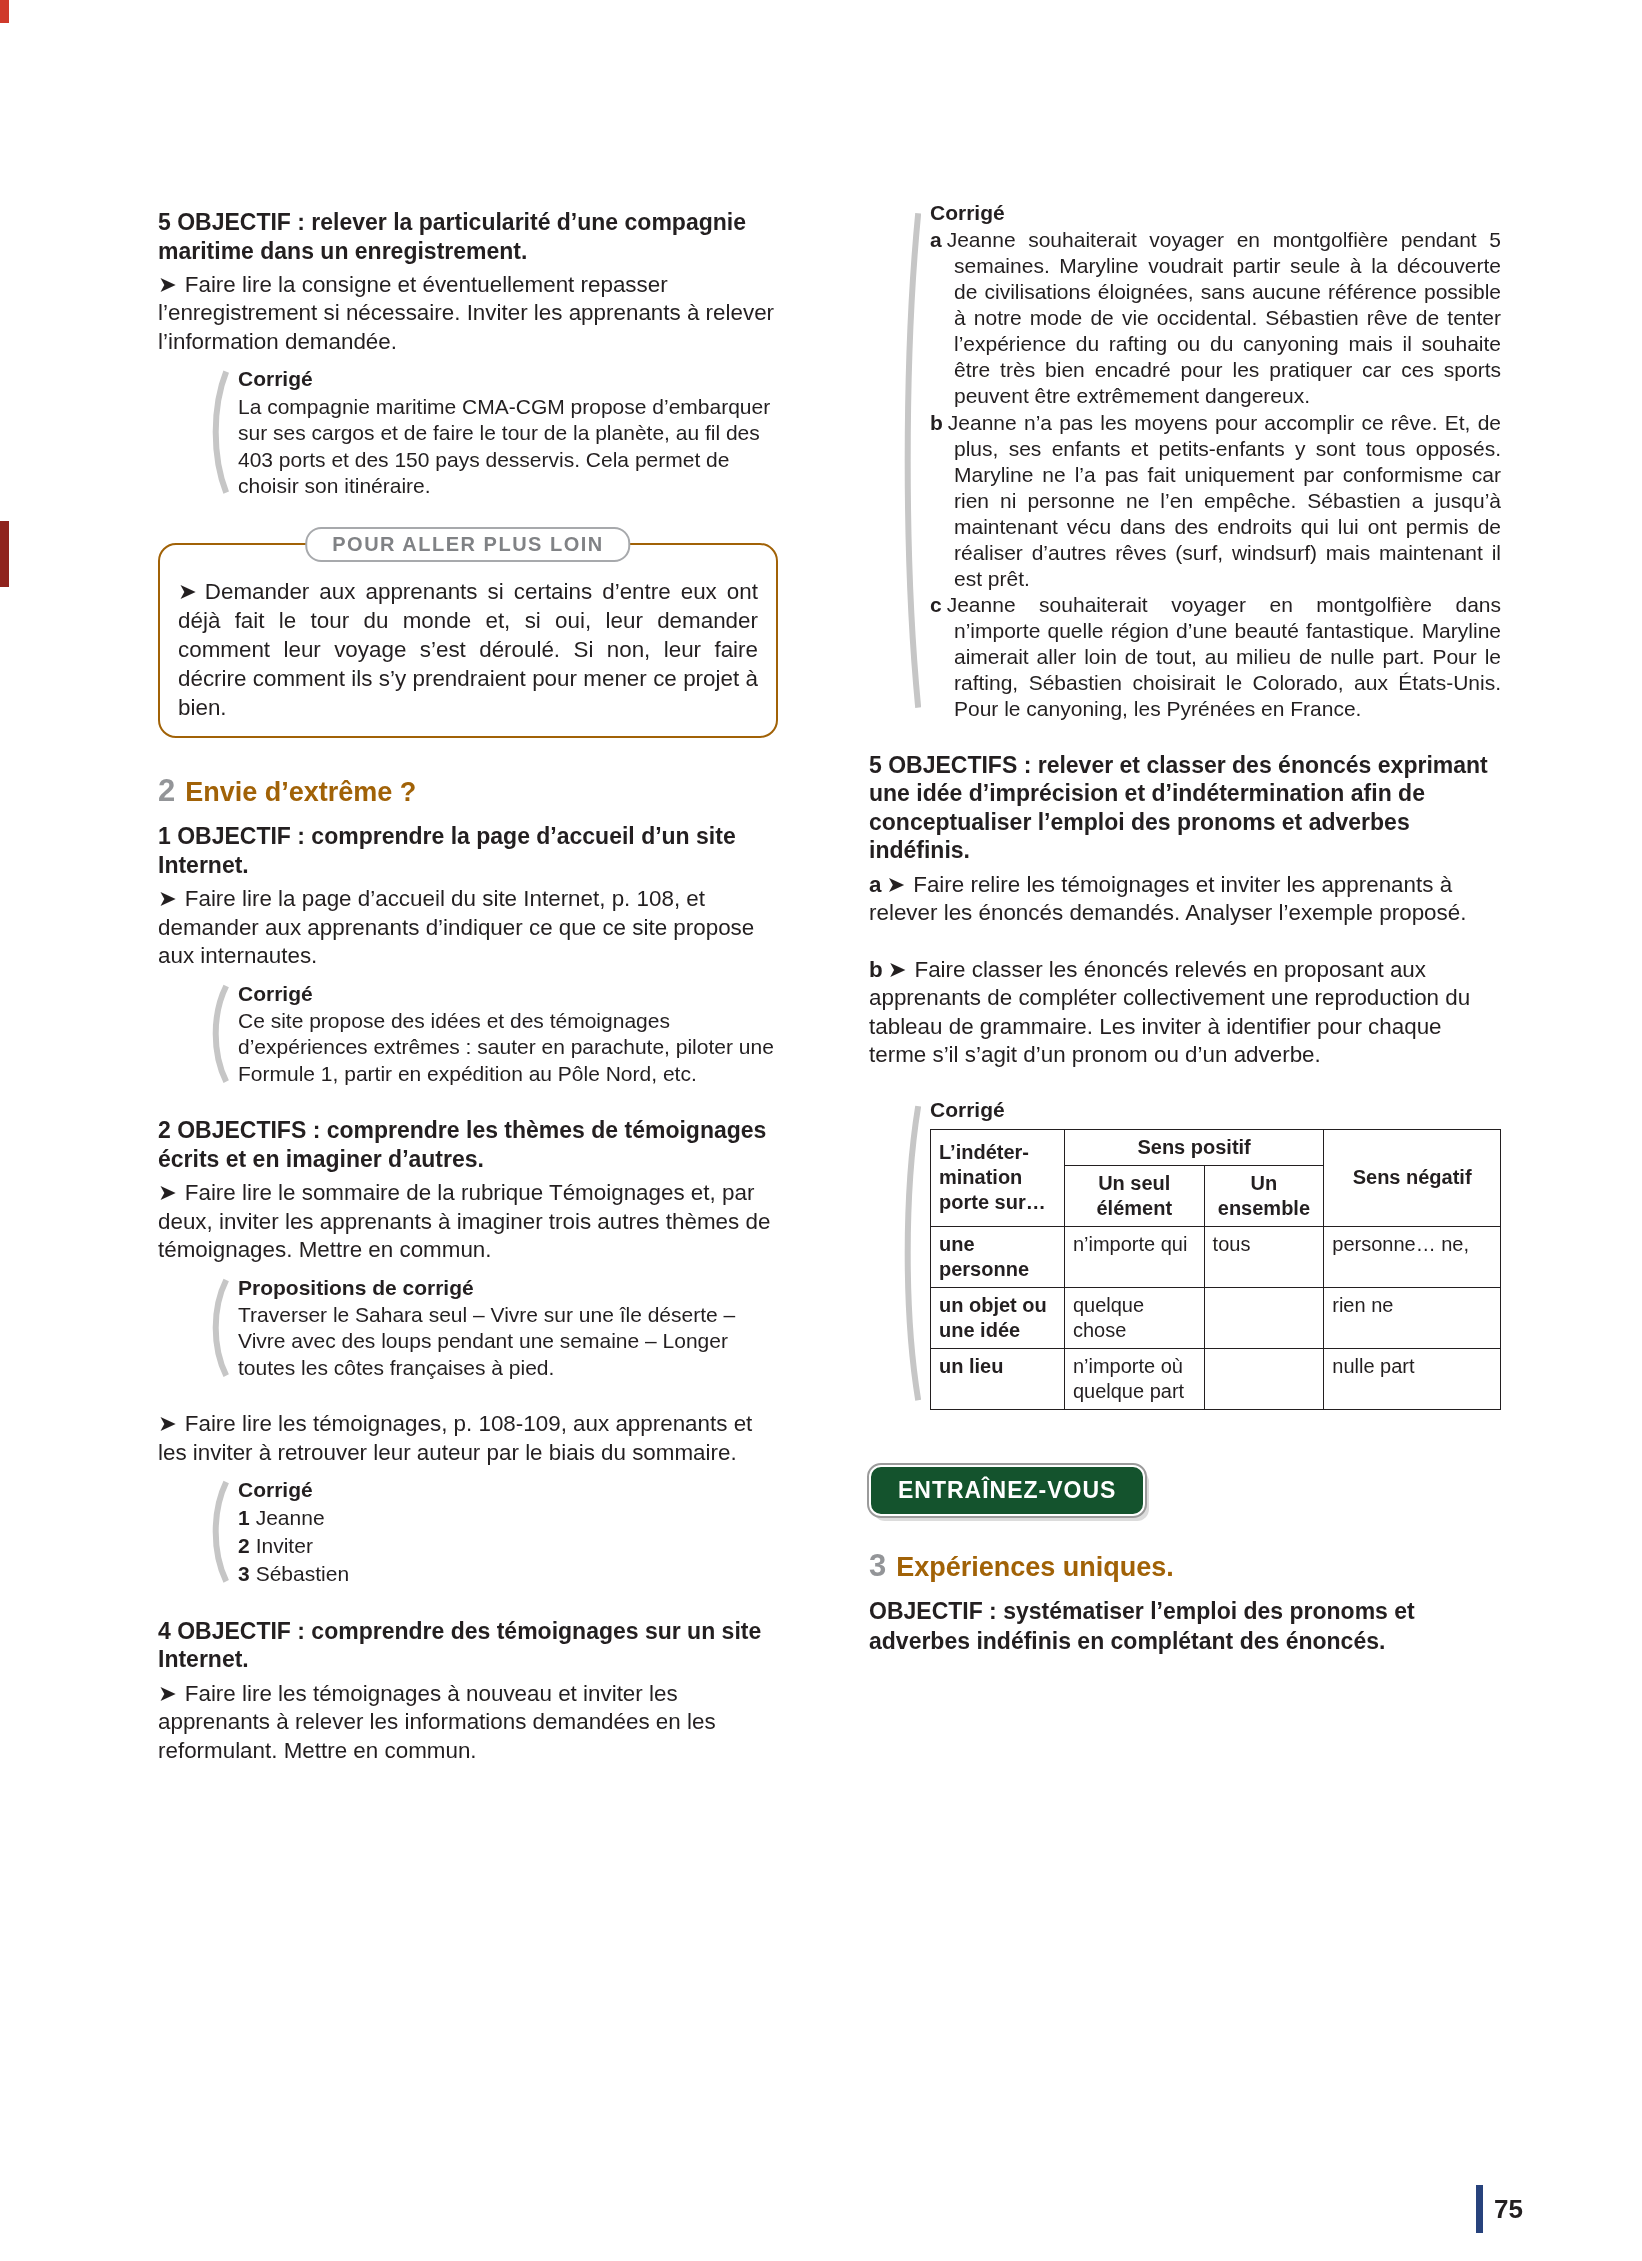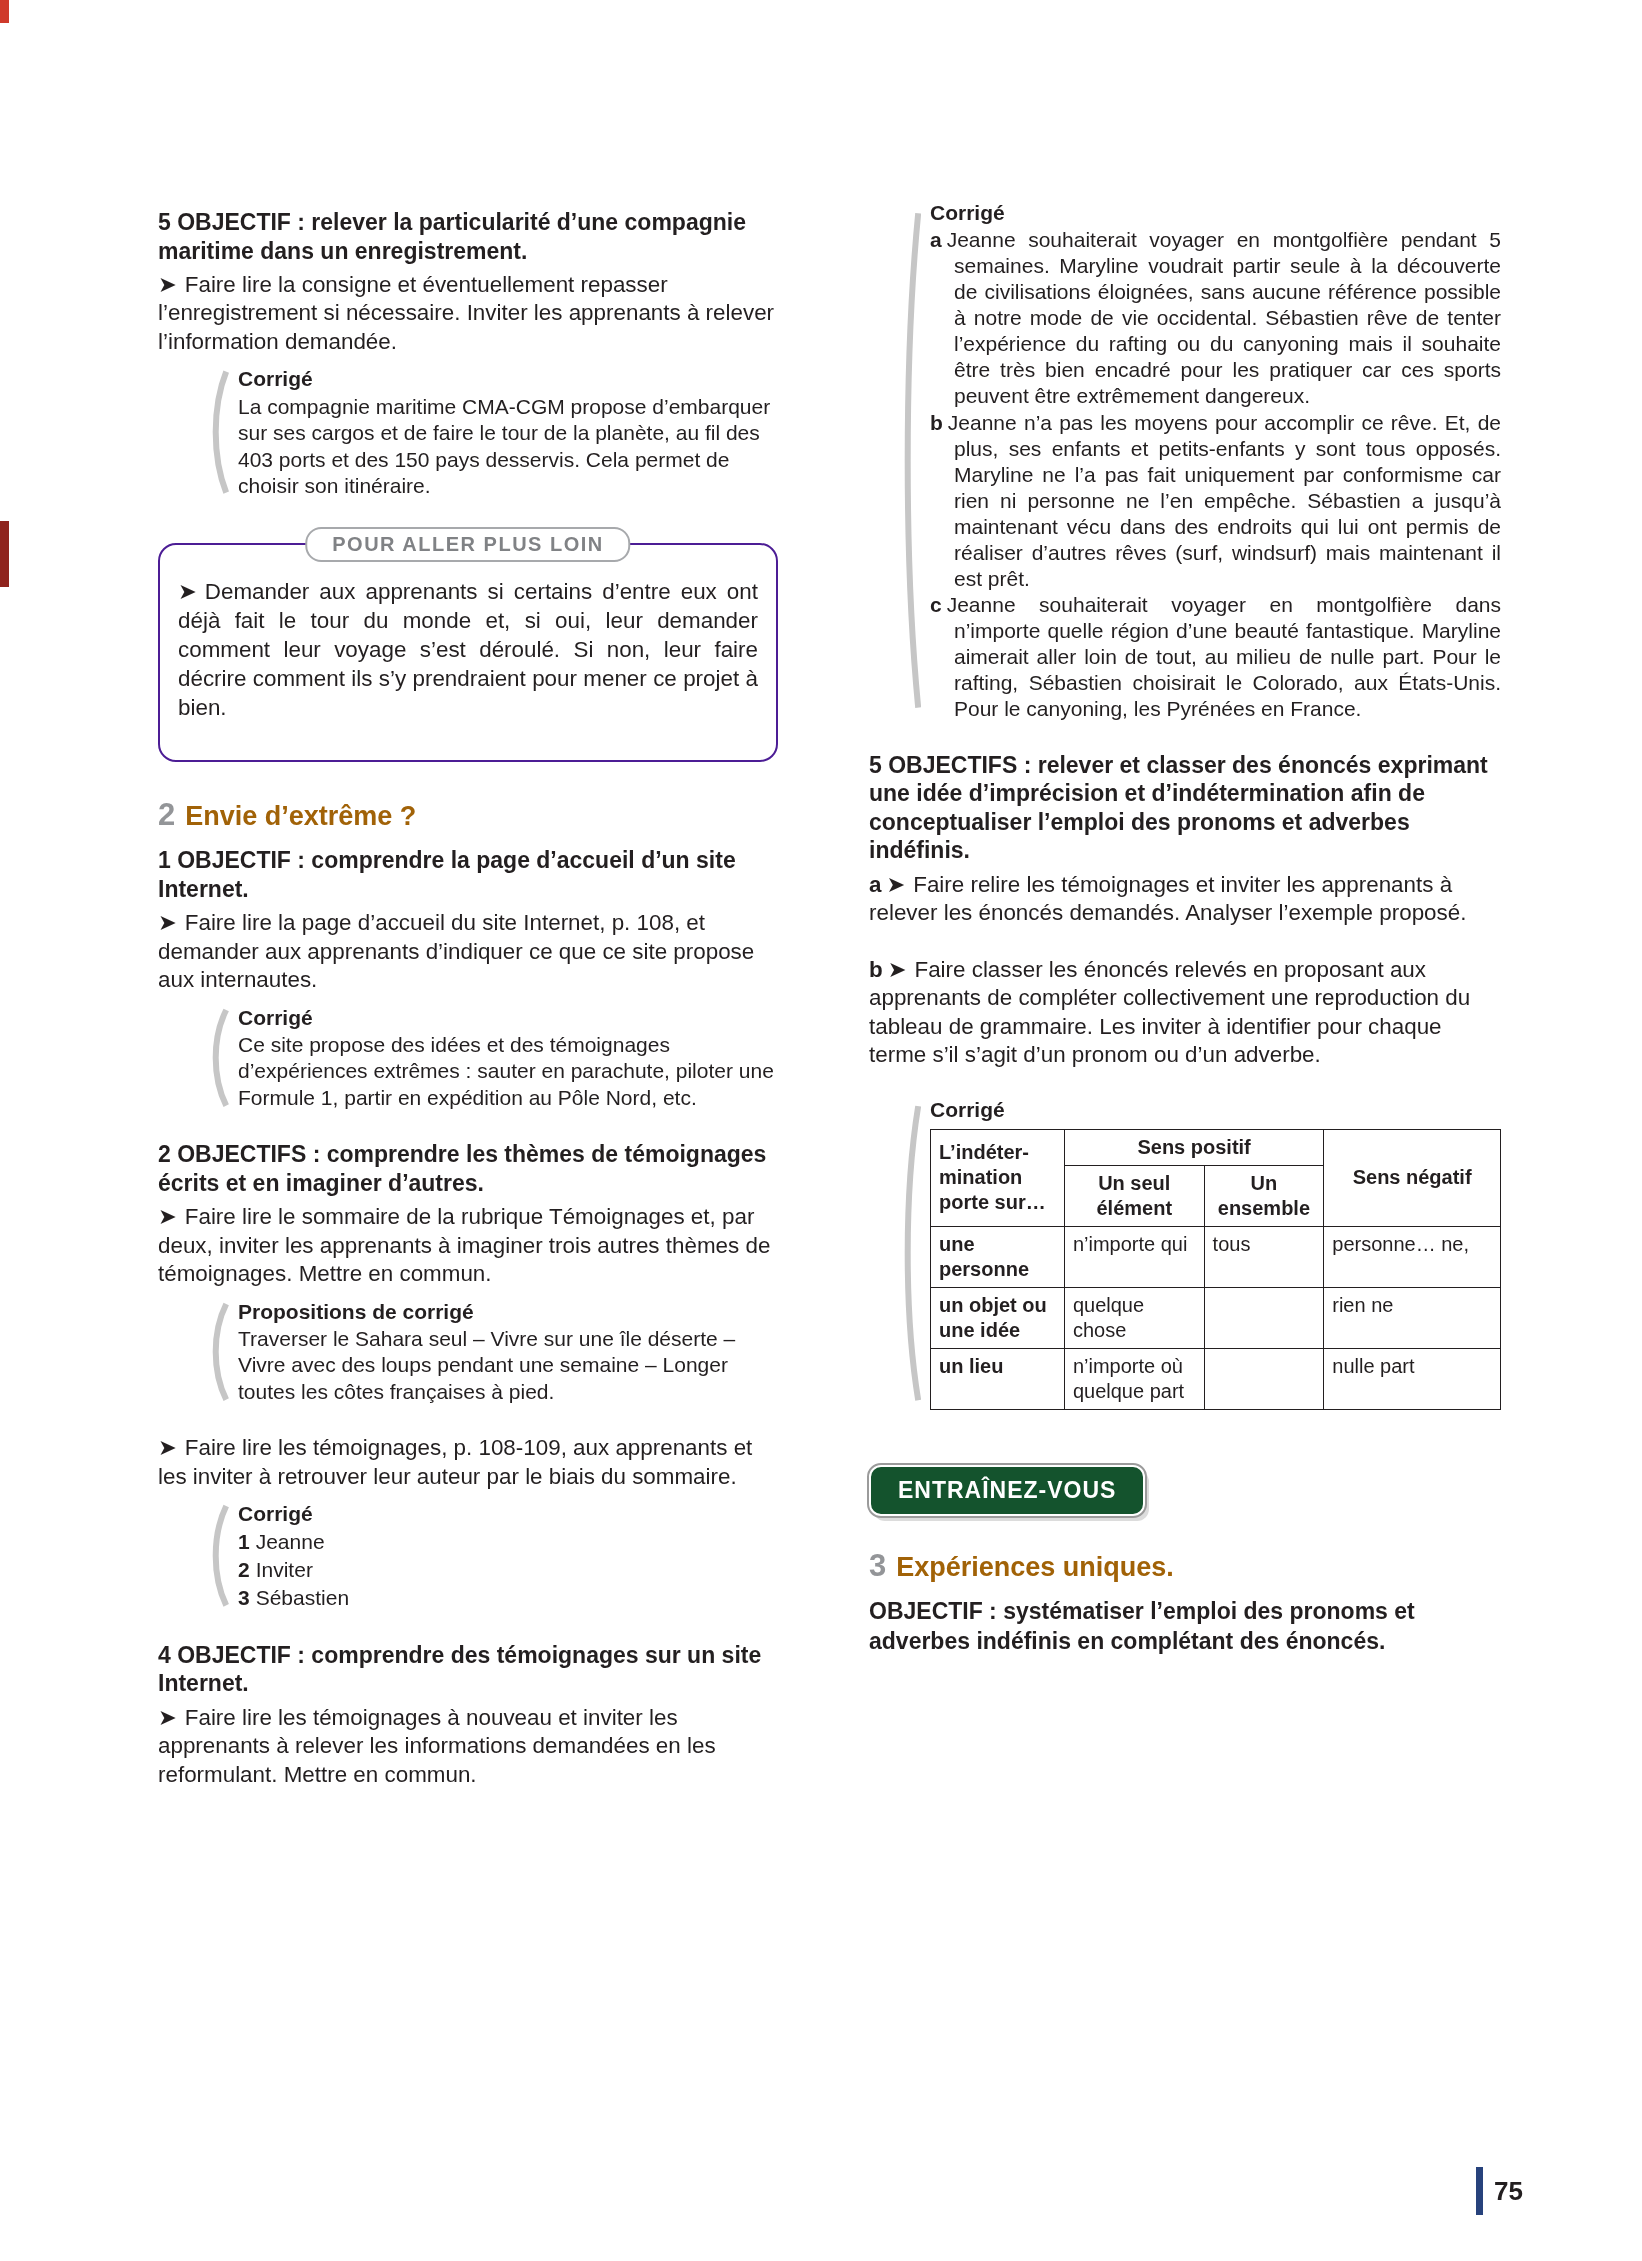--- a/index.html
+++ b/index.html
@@ -33,21 +33,21 @@
   .col-right .corrige { margin-left:31px; }
   .bracket { position:absolute; left:0; top:4px; height:calc(100% - 8px); width:21px; display:block; }
   .corrige-title { font-weight:bold; font-size:21px; line-height:1.3; margin-bottom:1px; }
   .corrige-body { font-size:21px; line-height:1.26; }
   .corrige-line { font-size:21px; line-height:1.32; }
   .corrige-line b { margin-right:6px; }
   .hang { font-size:21px; line-height:1.24; padding-left:24px; text-indent:-24px; text-align:justify; }
   .hang b { margin-right:5px; }
 
   
-  .plusloin { position:relative; border:2px solid #4c1d95; border-radius:18px; padding:32px 18px 38px; margin:43px 0 35px; }
+  .plusloin { position:relative; border:2px solid #a16207; border-radius:18px; padding:32px 18px 14px; margin:43px 0 35px; }
   .plusloin-title {
     position:absolute; top:-18px; left:50%; transform:translateX(-50%);
     background:#fff; border:2px solid #a7a9ac; border-radius:16px;
     padding:4px 25px; font-weight:bold; font-size:20px; color:#808285;
     letter-spacing:1.5px; white-space:nowrap;
   }
   .plusloin-body { font-size:22.4px; line-height:1.3; text-align:justify; }
 
   
   .section-head { margin:33px 0 13px; }
@@ -69,21 +69,21 @@
     font-weight:bold; font-size:23px; letter-spacing:1px;
     padding:10px 27px; border-radius:12px;
     border:2.5px solid #ffffff; outline:2px solid #9b9b9b;
     box-shadow:4px 5px 0 #dcdcdc;
   }
 
   
   .objective-line { font-weight:bold; font-size:23px; line-height:1.3; }
 
   
-  .page-footer { position:absolute; right:120px; bottom:46px; display:flex; align-items:center; }
+  .page-footer { position:absolute; right:120px; bottom:28px; display:flex; align-items:center; }
   .page-bar { width:7px; height:48px; background:#27427c; margin-right:11px; }
   .page-num { font-size:26px; font-weight:bold; color:#231f20; }
 </style>
 </head>
 <body>
 
 <div class="edge-top"></div>
 <div class="edge-mid"></div>
 
 <div class="col col-left">

